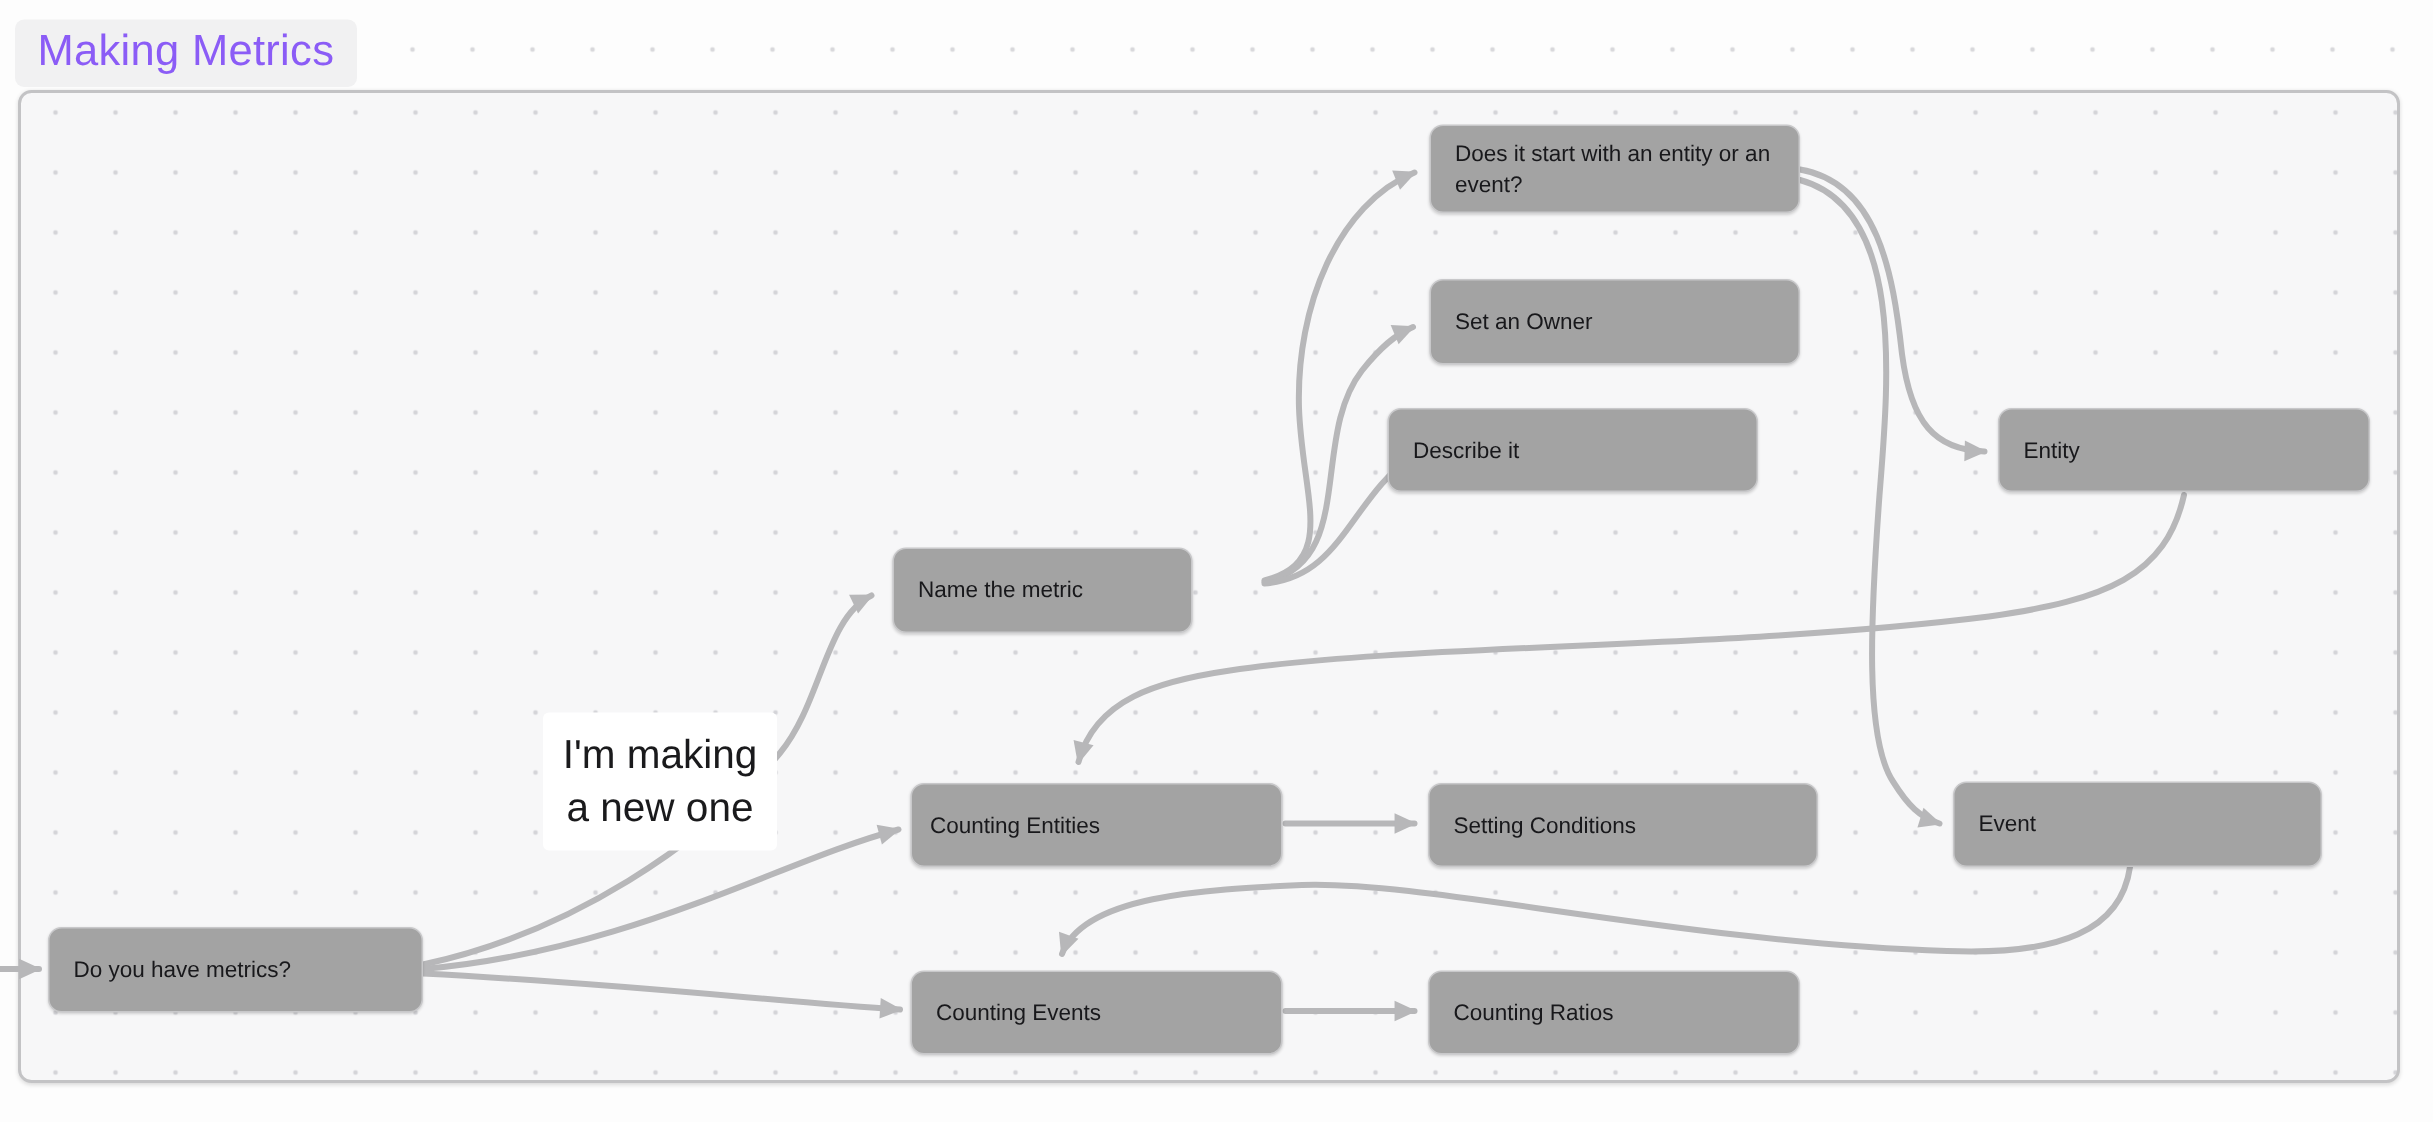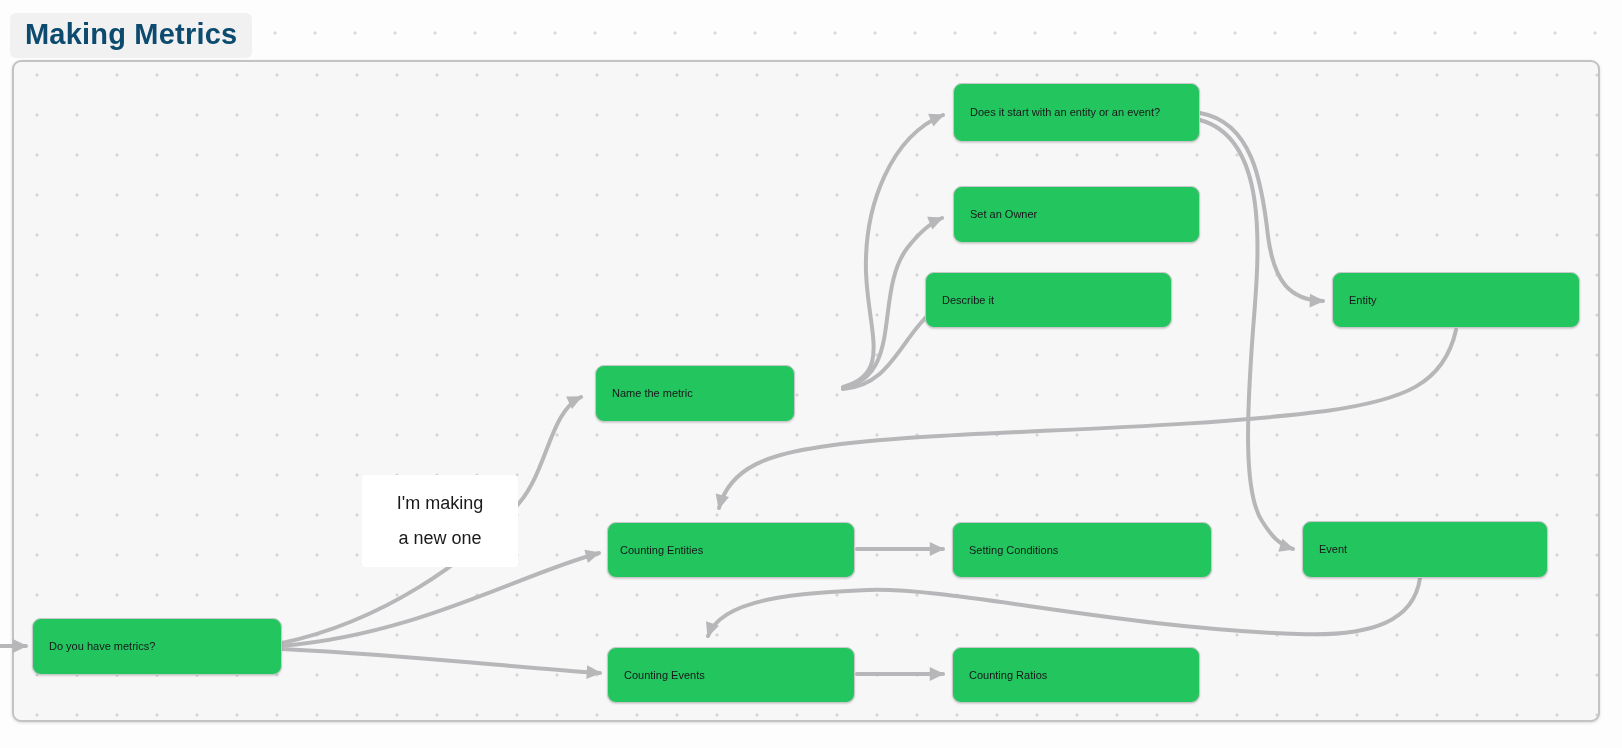--- a/index.html
+++ b/index.html
@@ -24,48 +24,47 @@
     border:2px solid #c3c3c5;
     border-radius:9px;
     box-shadow:0 1px 3px rgba(0,0,0,.14);
   }
   .frame-title{
     position:absolute;left:10px;top:13px;
     background:#f1f1f2;
     border-radius:6px;
     padding:5px 15px 7px 15px;
     font-size:29px;
-    color:#0c4a6e;
+    color:#8b5cf6;
     letter-spacing:.2px;
     white-space:nowrap;
-    font-weight:bold;
   }
   svg.edges{position:absolute;left:0;top:0;pointer-events:none;}
   svg.edges path{pointer-events:stroke;}
   .node{
     position:absolute;
     box-sizing:border-box;
-    background:#22c55e;
+    background:#a3a3a3;
     border:1.5px solid #c8c8ca;
     border-radius:9px;
     box-shadow:0 1px 2px rgba(0,0,0,.16);
     display:flex;align-items:center;
     padding:4px 12px 4px 16px;
-    font-size:11px;line-height:21px;
+    font-size:15px;line-height:21px;
     color:#18181b;
   }
   .annotation{
     position:absolute;
     box-sizing:border-box;
     background:#ffffff;
     border-radius:4px;
     display:flex;align-items:center;justify-content:center;
     text-align:center;
     white-space:pre-line;
-    font-size:18px;line-height:35px;
+    font-size:27px;line-height:35px;
     color:#1a1a1c;
   }
 </style>
 </head>
 <body>
 
 <div class="frame"></div>
 
 <div class="frame-title">Making Metrics</div>
 

